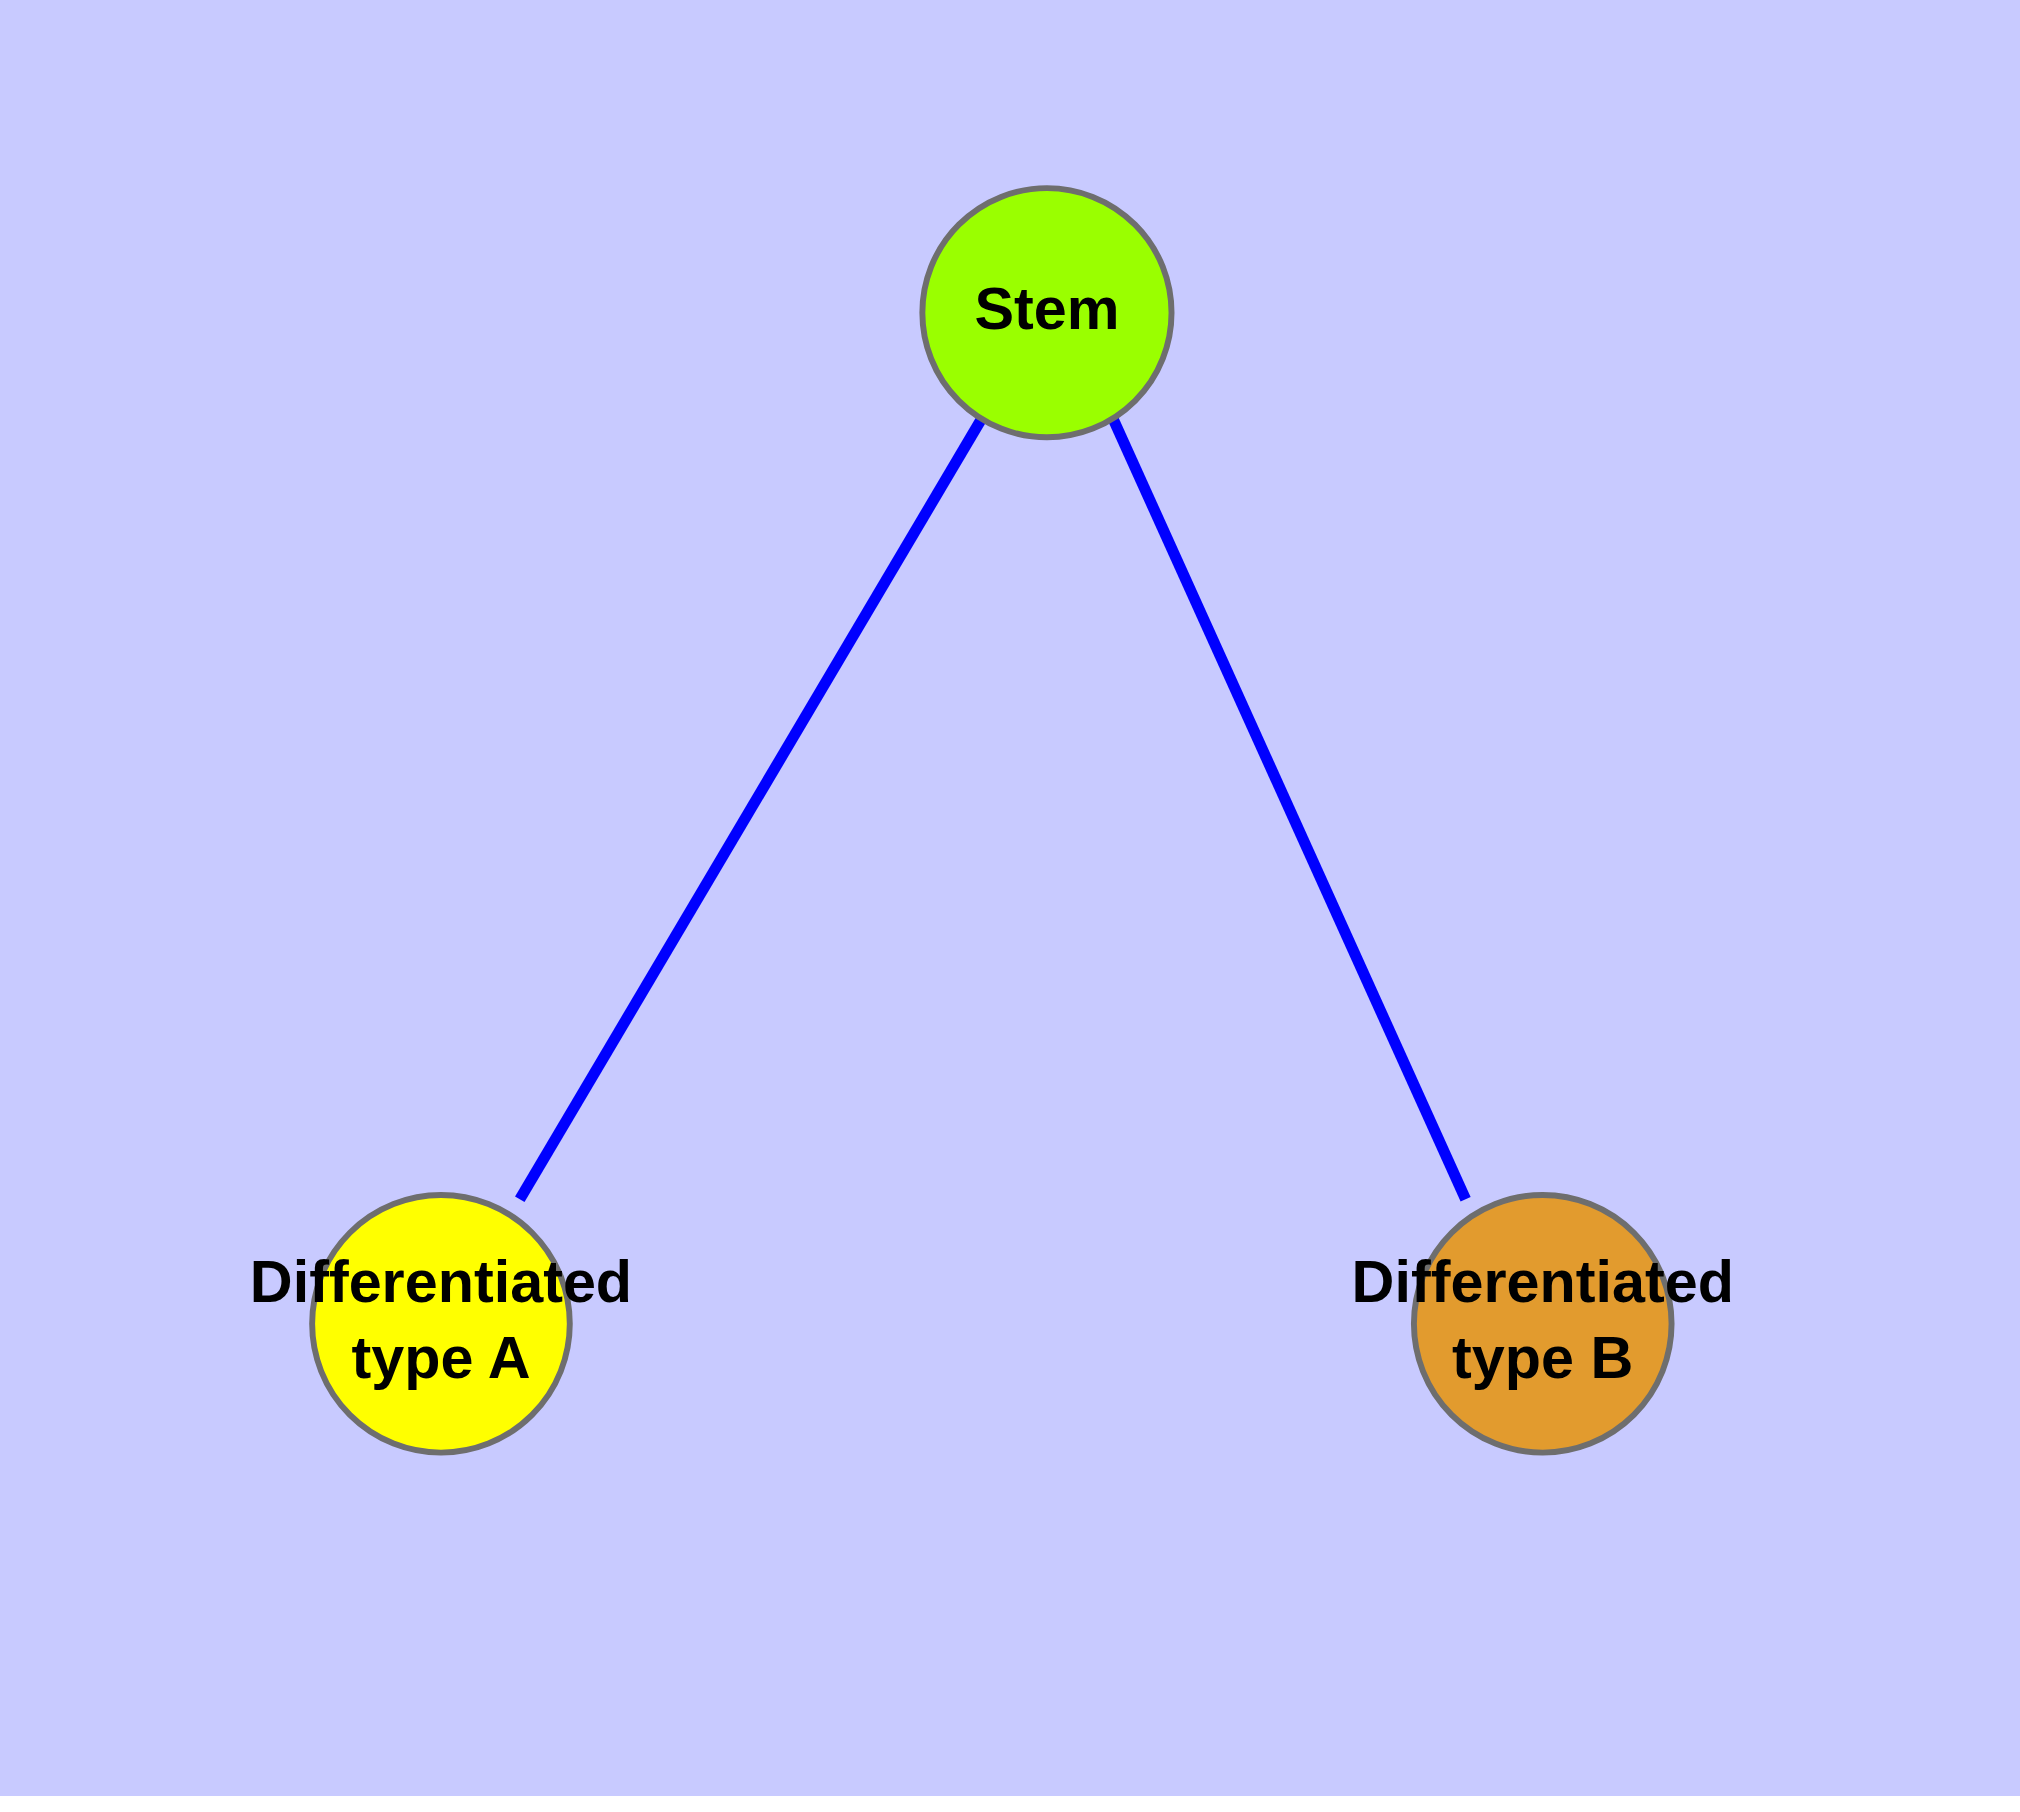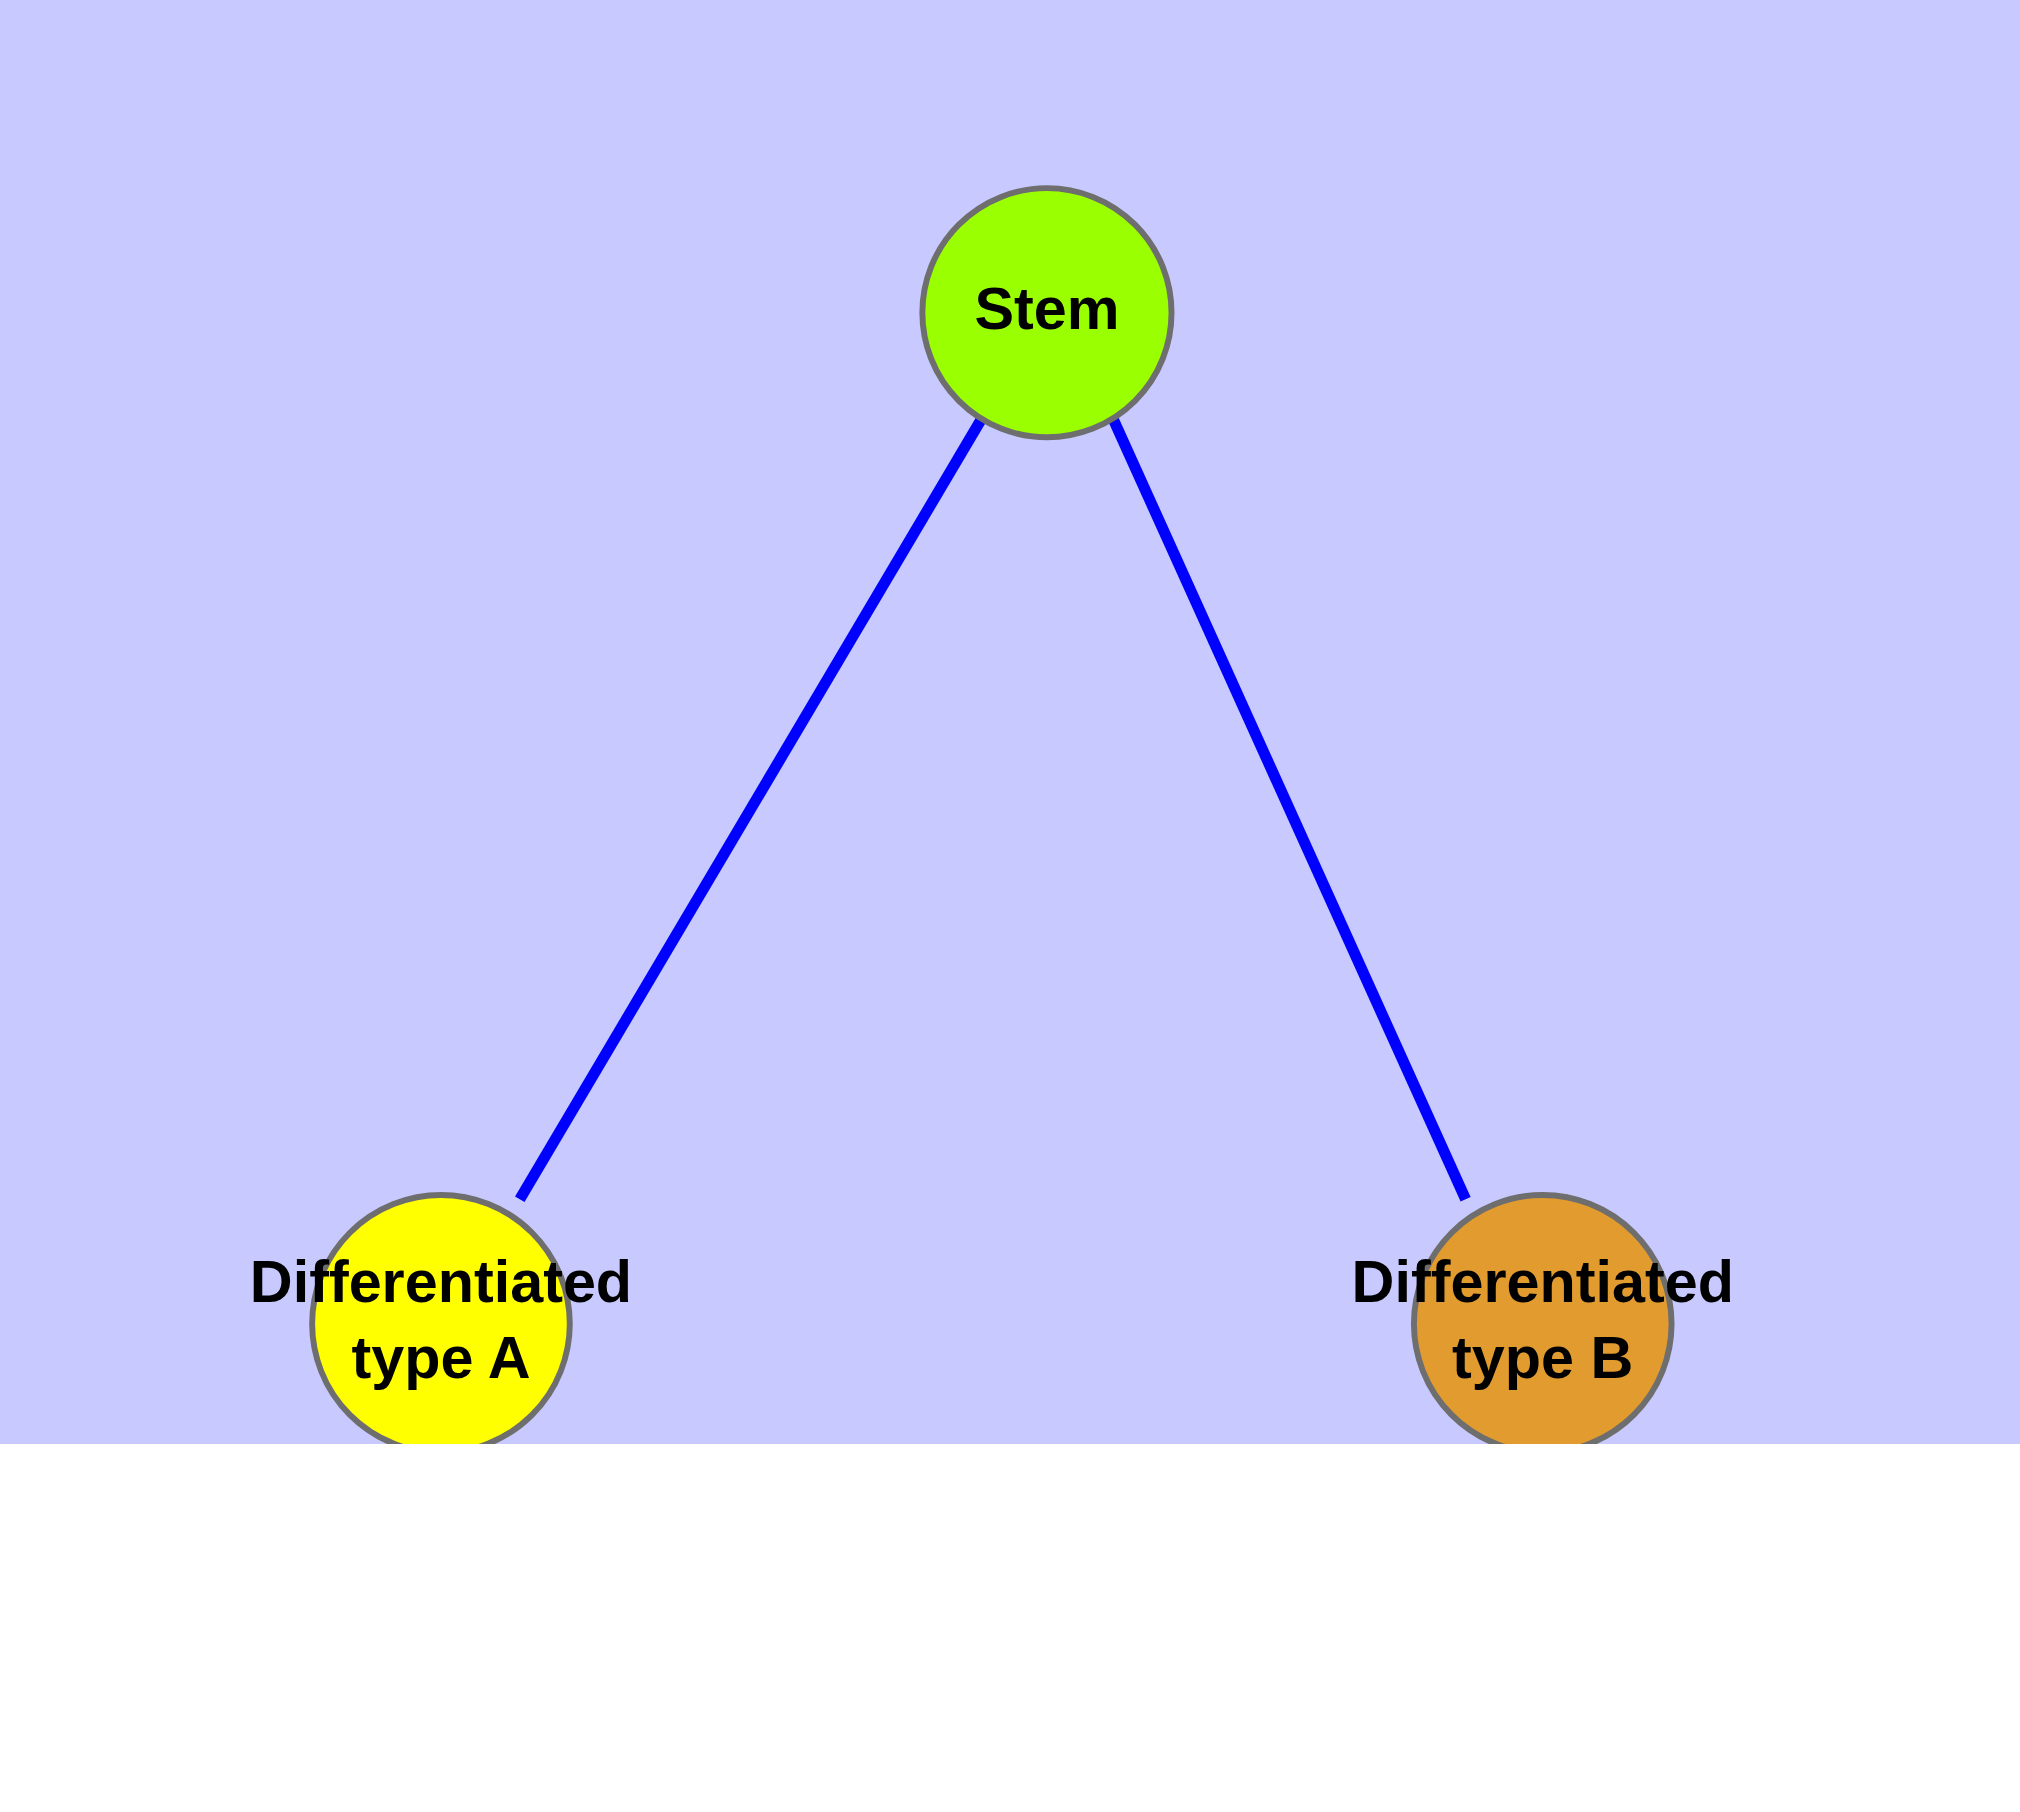--- a/index.html
+++ b/index.html
@@ -29,21 +29,21 @@
     font-weight: bold;
     fill: #000000;
     text-anchor: middle;
     dominant-baseline: middle;
     paint-order: normal;
   }
 </style>
 </head>
 <body>
 
-<div id="canvas" style="width: 2021px; height: 1444px; background: rgb(200, 202, 255);">
+<div id="canvas" style="width: 2021px; height: 1796px; background: rgb(200, 202, 255);">
   <svg id="graph-svg" viewBox="0 0 2384 2138" xmlns="http://www.w3.org/2000/svg" style="width: 2021px; height: 1812px;">
 
     <rect id="bg-rect" x="0" y="0" width="2384" height="2138" fill="#c8caff"></rect>
 
     <g id="edges-layer">
         <line x1="1158" y1="494" x2="613" y2="1415" stroke="#0000ff" stroke-width="13" stroke-linecap="butt"></line>
         <line x1="1313" y1="494" x2="1729" y2="1415" stroke="#0000ff" stroke-width="13" stroke-linecap="butt"></line>
       </g>
     <g id="nodes-layer">
         <circle cx="1235" cy="369" r="147" fill="#9aff00" stroke="#6e6e6e" stroke-width="7"></circle>

